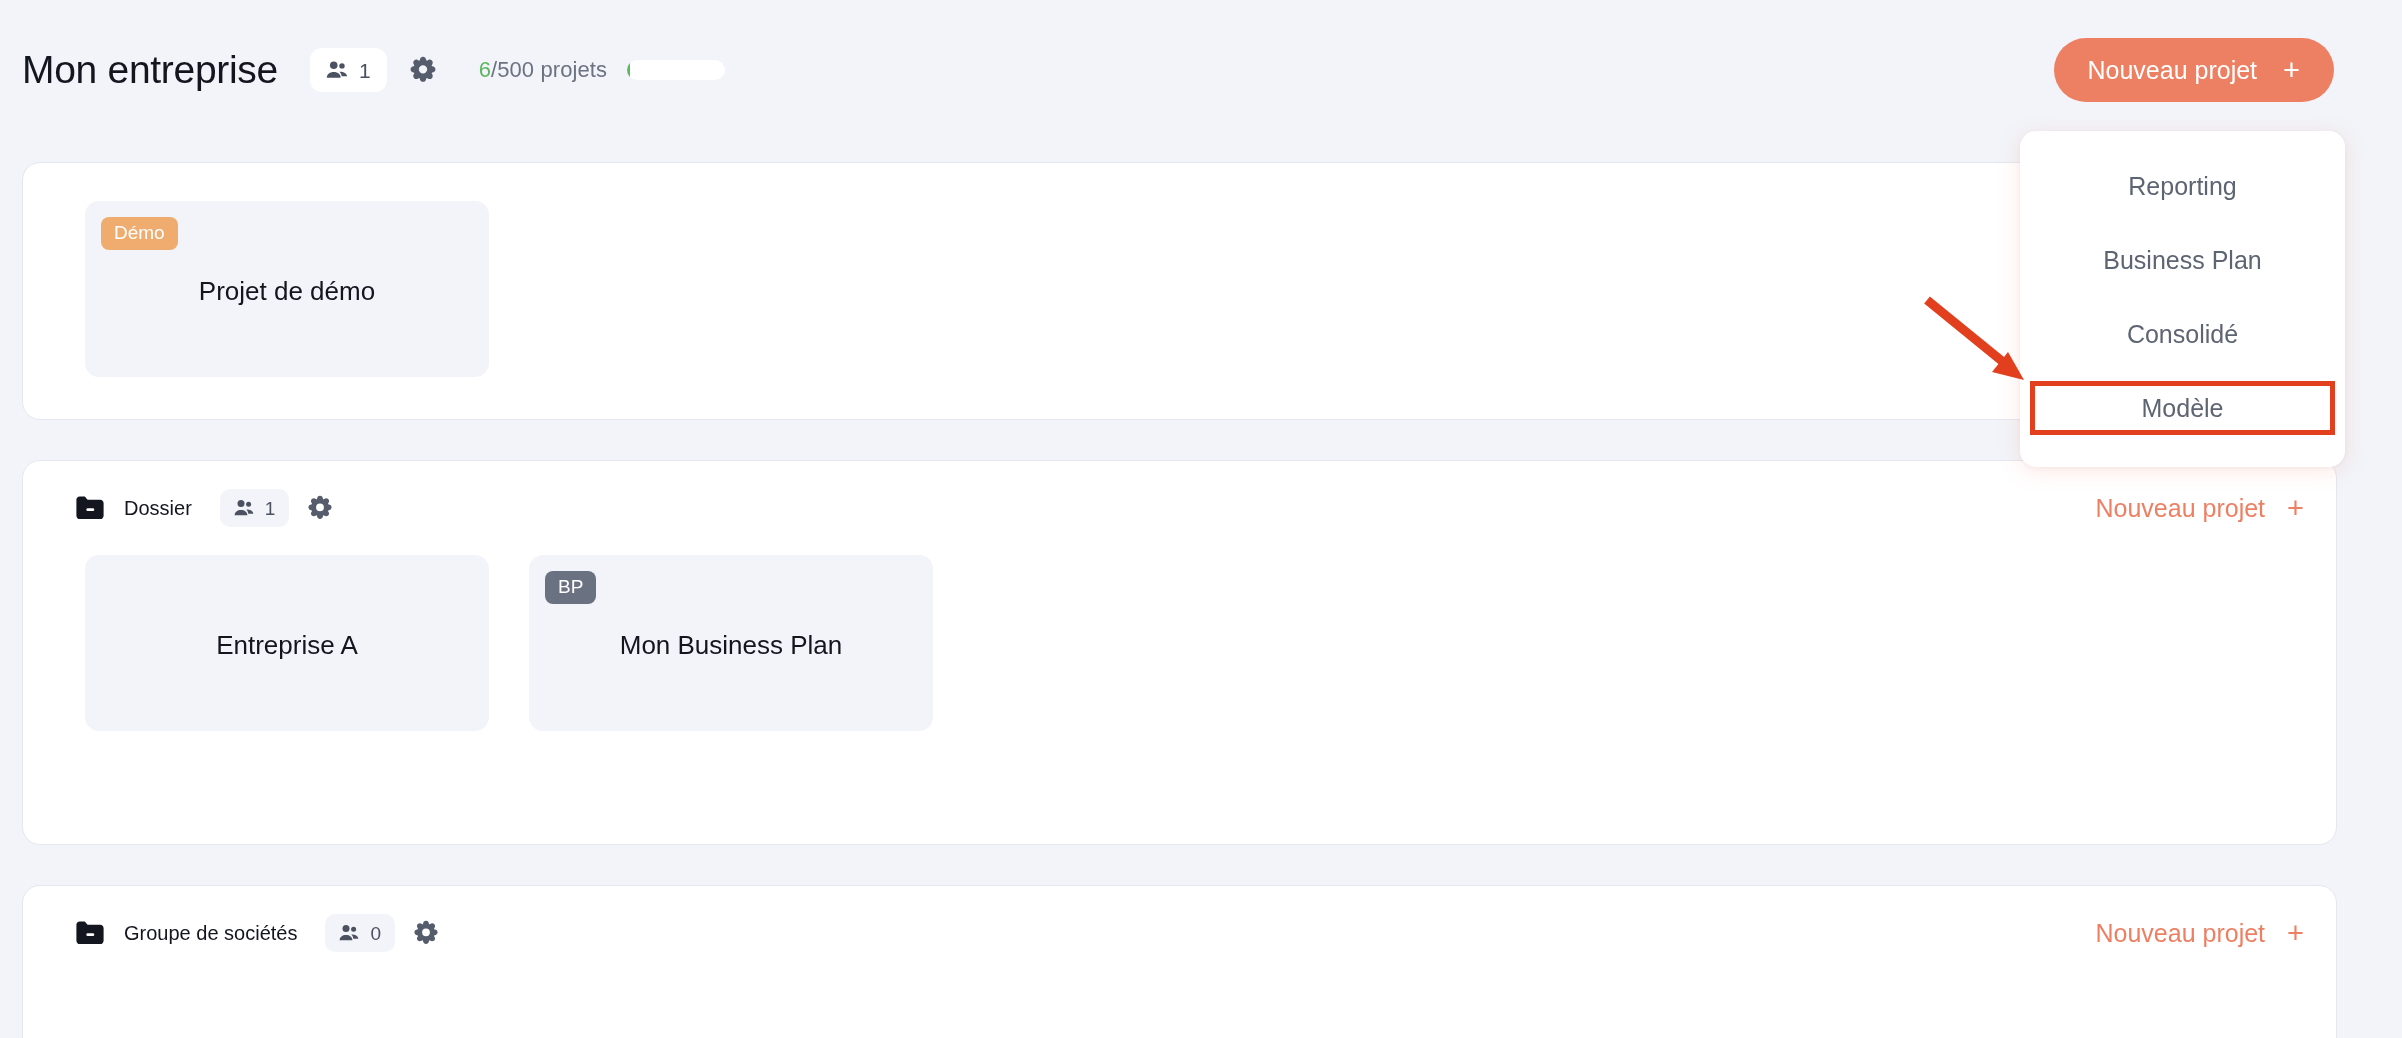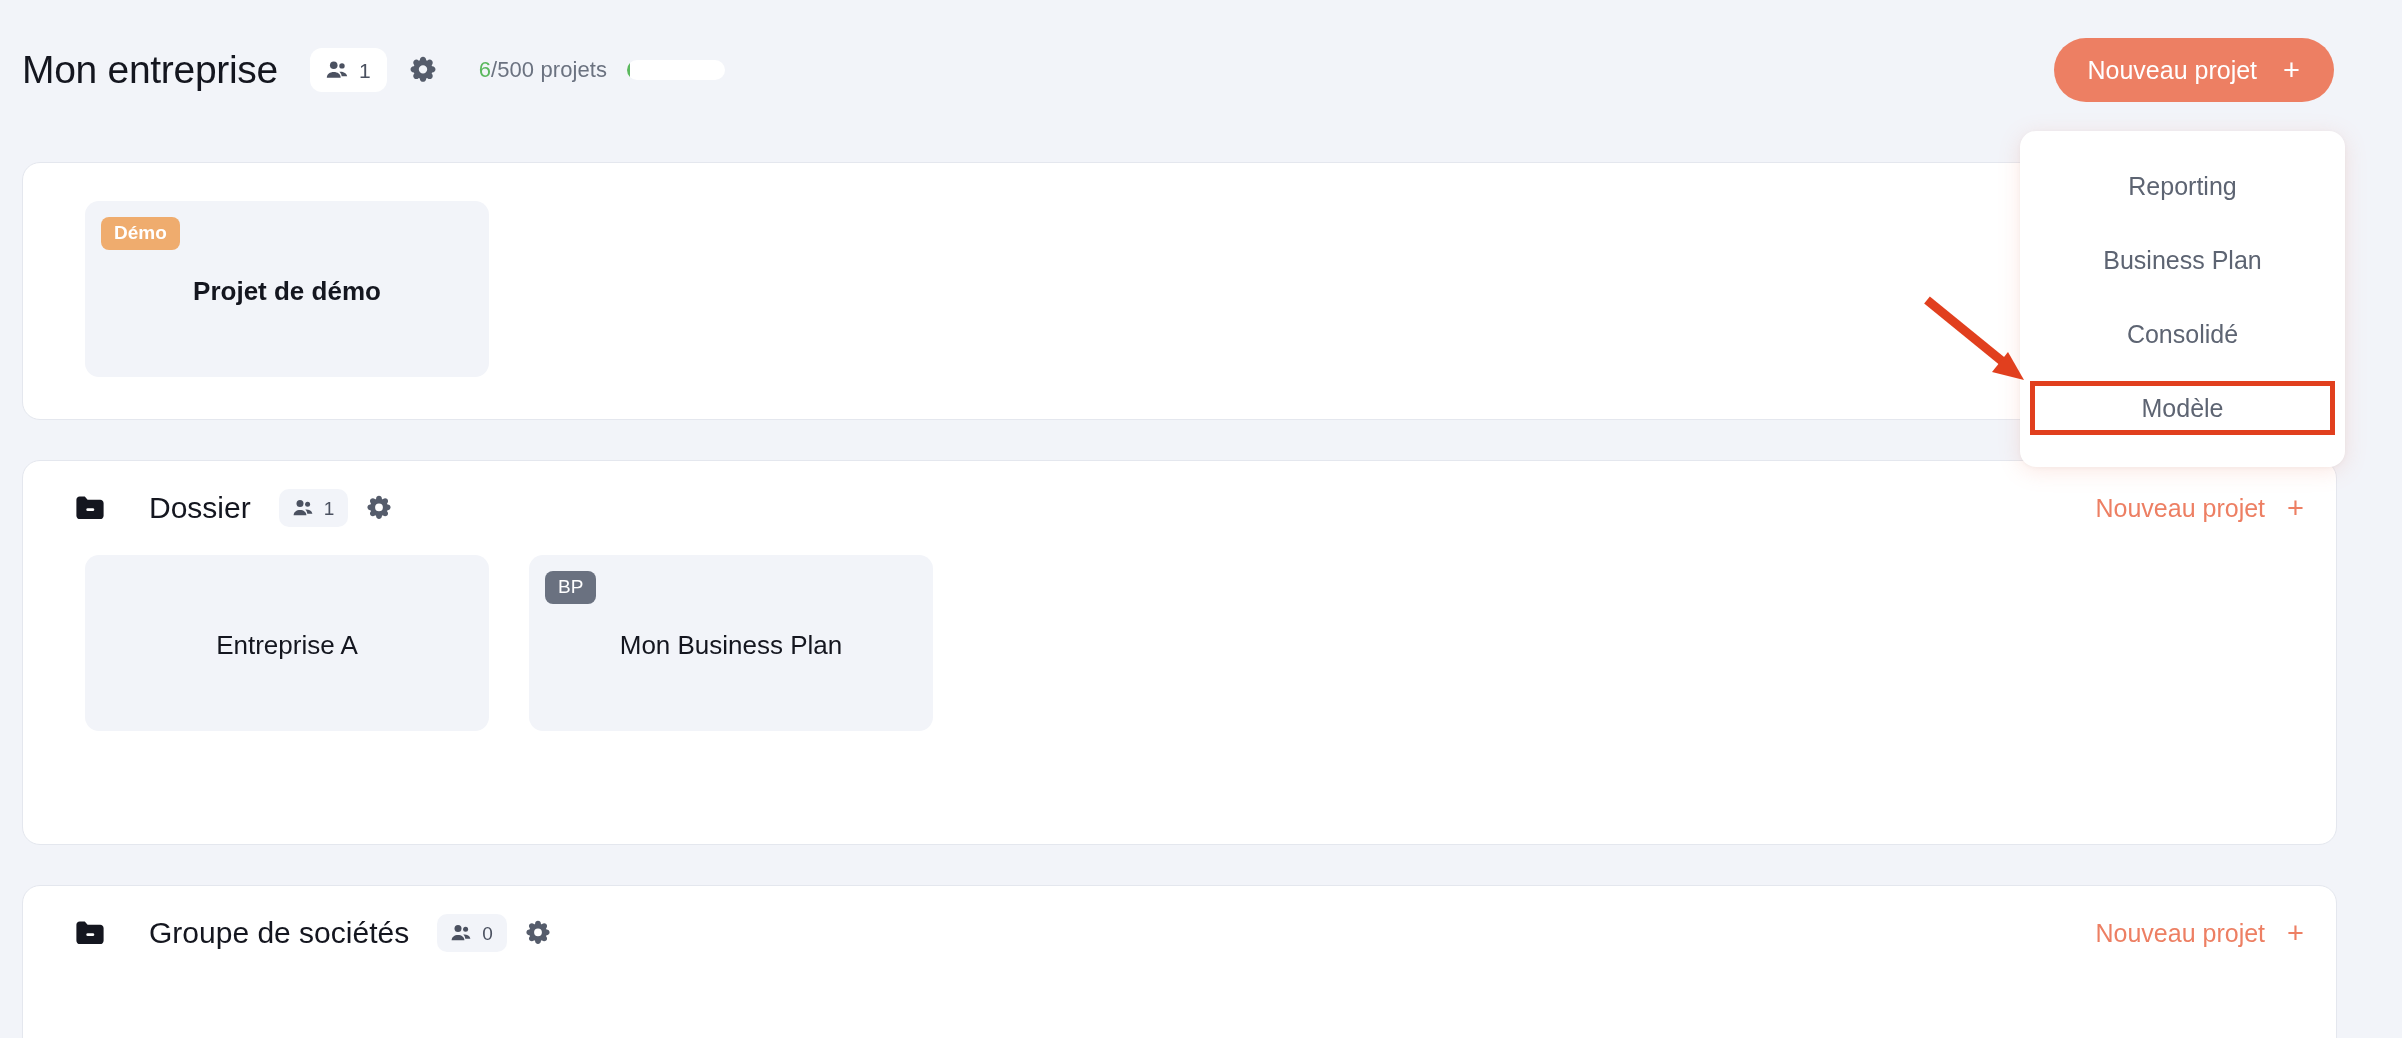--- a/index.html
+++ b/index.html
@@ -164,22 +164,22 @@
   #panel-groupe { top: 885px; height: 190px; }
 
   .section-head {
     display: flex;
     align-items: center;
     height: 94px;
     padding: 0 32px 0 50px;
   }
   .folder-icon { display: block; flex: 0 0 auto; }
   .section-title {
-    margin-left: 42px;
-    font-size: 30px;
+    margin-left: 17px;
+    font-size: 20px;
     color: #14161F;
     font-weight: 400;
     white-space: nowrap;
   }
   .section-head .members-pill {
     margin-left: 28px;
     background: #F2F4F9;
     border-radius: 10px;
     padding: 7px 14px 7px 12px;
   }
@@ -232,21 +232,21 @@
     border-radius: 8px;
     color: #FFFFFF;
     font-size: 19px;
     padding: 6px 13px;
     line-height: 1.1;
   }
   .badge-demo { background: #EFAC6E; }
   .badge-bp   { background: #6A7180; }
 
   
-  #panel-demo .cards-row { padding-top: 38px; font-weight: bold; }
+  #panel-demo .cards-row { padding-top: 38px; }
   #panel-dossier .cards-row { padding-top: 0; }
 </style>
 </head>
 <body>
 
 <div id="root">
 
   <div class="header">
     <div class="page-title">Mon entreprise</div>
 

